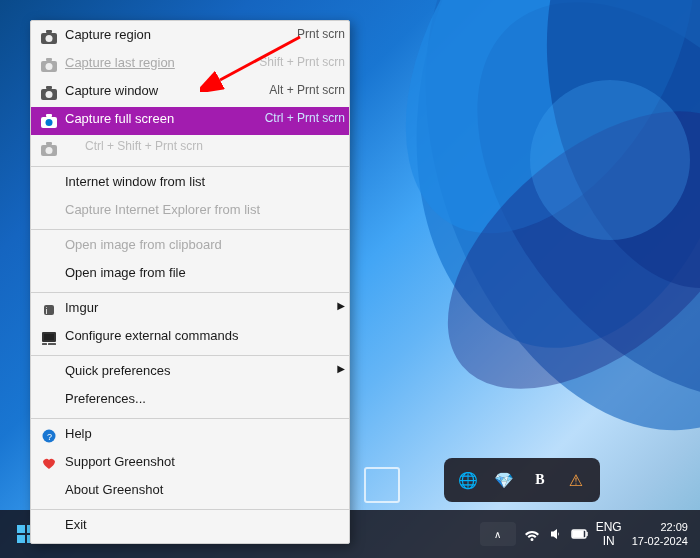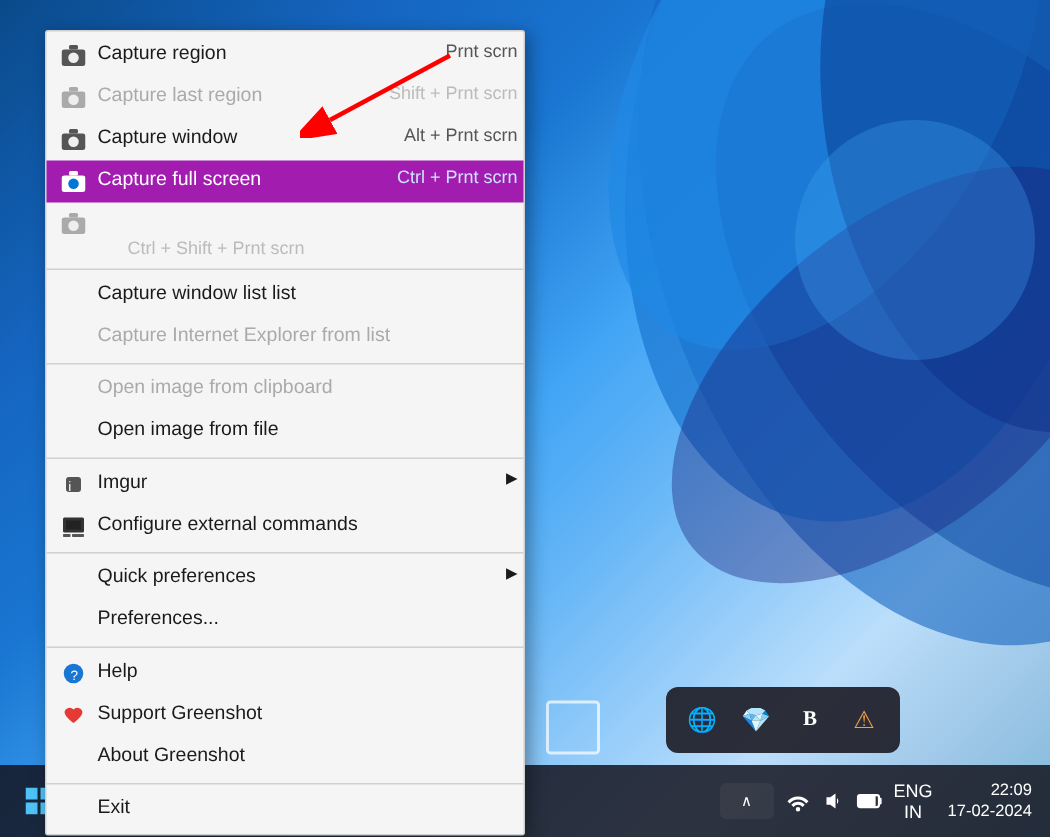--- a/index.html
+++ b/index.html
@@ -273,21 +273,21 @@
       <span class="menu-shortcut">Prnt scrn</span>
     </div>
     <div class="menu-item disabled">
       <span class="menu-icon">
         <svg width="16" height="14" viewBox="0 0 16 14" fill="#aaa">
       <rect x="0" y="3" width="16" height="11" rx="2"></rect>
       <circle cx="8" cy="8.5" r="3.5" fill="#eee"></circle>
       <rect x="5" y="0" width="6" height="3" rx="1"></rect>
     </svg>
       </span>
-      <span class="menu-label" style="color: rgb(170, 170, 170);">Capture last region</span>
+      <span class="menu-label" style="color: rgb(170, 170, 170); text-decoration: underline;">Capture last region</span>
       <span class="menu-shortcut" style="color: rgb(187, 187, 187);">Shift + Prnt scrn</span>
     </div>
     <div class="menu-item">
       <span class="menu-icon">
         <svg width="16" height="14" viewBox="0 0 16 14" fill="#555">
       <rect x="0" y="3" width="16" height="11" rx="2"></rect>
       <circle cx="8" cy="8.5" r="3.5" fill="#eee"></circle>
       <rect x="5" y="0" width="6" height="3" rx="1"></rect>
     </svg>
       </span>
@@ -306,26 +306,26 @@
       <span class="menu-shortcut">Ctrl + Prnt scrn</span>
     </div>
     <div class="menu-item disabled">
       <span class="menu-icon">
         <svg width="16" height="14" viewBox="0 0 16 14" fill="#aaa">
       <rect x="0" y="3" width="16" height="11" rx="2"></rect>
       <circle cx="8" cy="8.5" r="3.5" fill="#eee"></circle>
       <rect x="5" y="0" width="6" height="3" rx="1"></rect>
     </svg>
       </span>
-      <span class="menu-shortcut" style="color: rgb(187, 187, 187); margin-top: 19px;">Ctrl + Shift + Prnt scrn</span>
-    </div>
-    <div class="menu-separator"></div>
-    <div class="menu-item">
-      <span class="menu-icon" style="visibility: hidden;"></span>
-      <span class="menu-label">Capture window list list</span>
+      <span class="menu-shortcut" style="color: rgb(187, 187, 187);">Ctrl + Shift + Prnt scrn</span>
+    </div>
+    <div class="menu-separator"></div>
+    <div class="menu-item">
+      <span class="menu-icon" style="visibility: hidden;"></span>
+      <span class="menu-label">Internet window from list</span>
     </div>
     <div class="menu-item disabled">
       <span class="menu-icon" style="visibility: hidden;"></span>
       <span class="menu-label" style="color: rgb(170, 170, 170);">Capture Internet Explorer from list</span>
     </div>
     <div class="menu-separator"></div>
     <div class="menu-item disabled">
       <span class="menu-icon" style="visibility: hidden;"></span>
       <span class="menu-label" style="color: rgb(170, 170, 170);">Open image from clipboard</span>
     </div>

